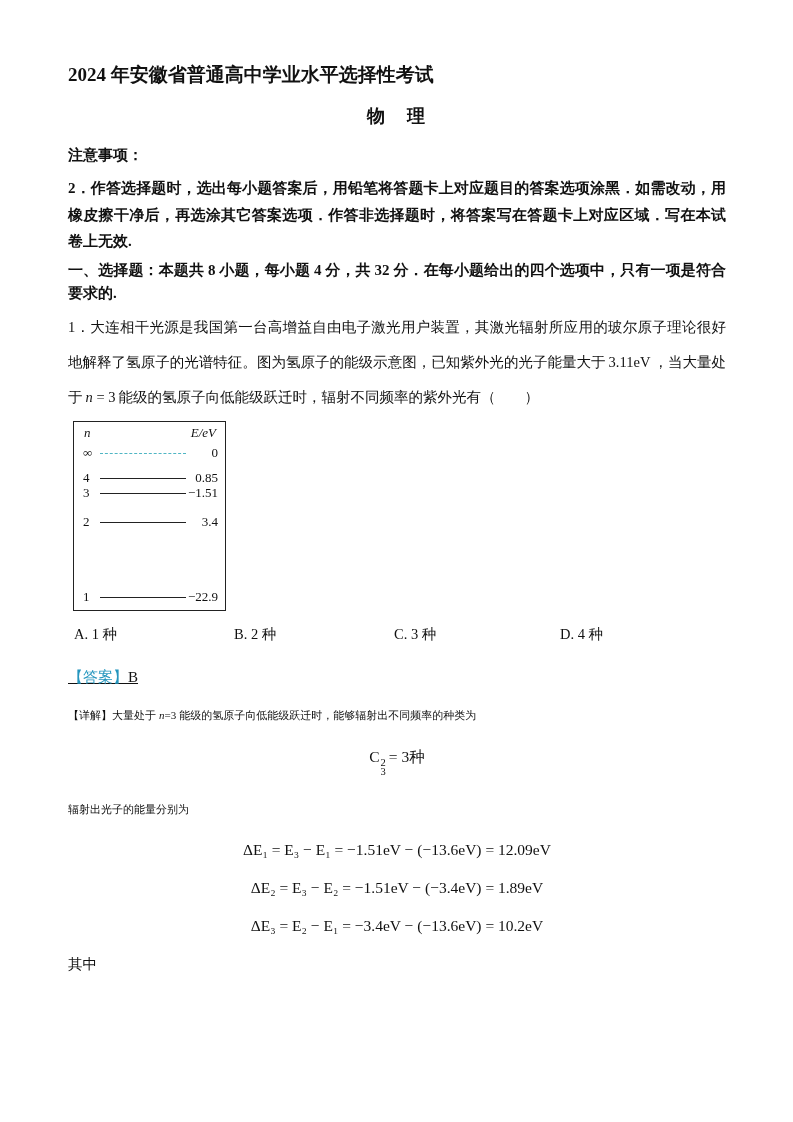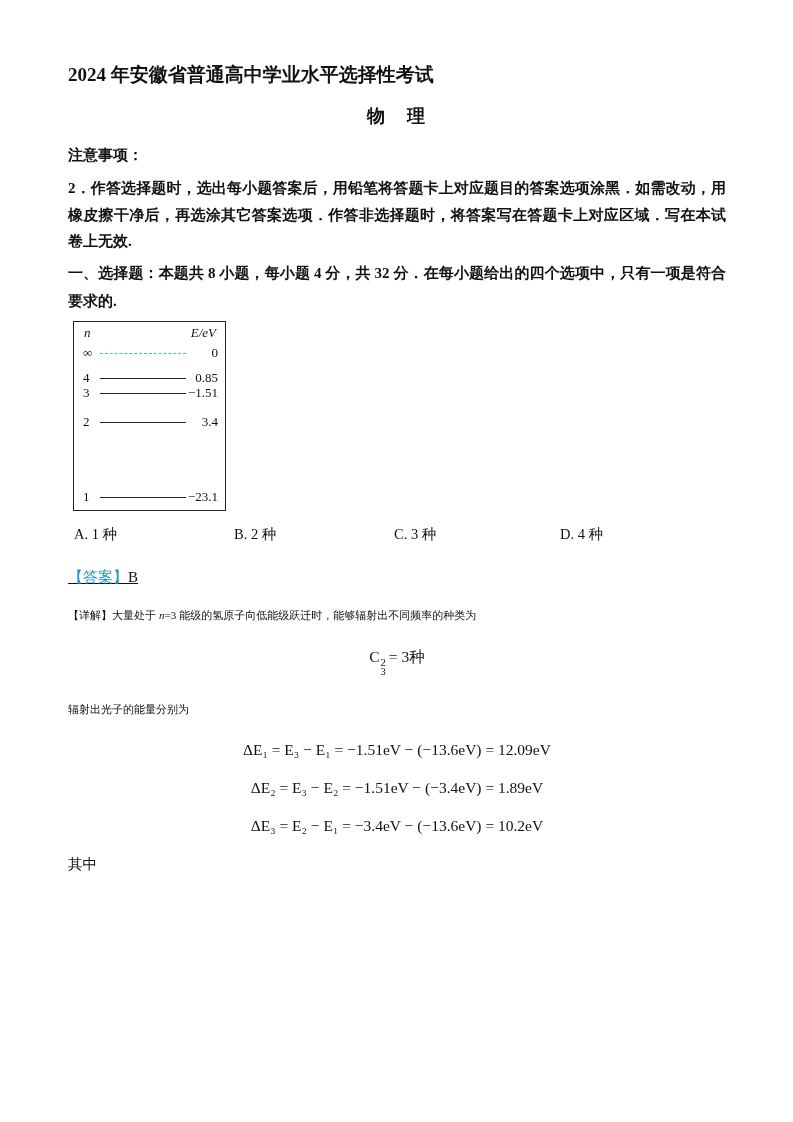--- a/index.html
+++ b/index.html
@@ -9,21 +9,21 @@
     position: relative; color: #111; overflow: hidden;
     font-family: "Liberation Serif", "DejaVu Serif", serif;
   }
   .content { position: absolute; left: 68px; top: 0; width: 658px; }
 
   .title { font-size: 19px; font-weight: 700; text-align: left; margin: 62px 0 16px; }
   .subject { font-size: 18px; font-weight: 700; text-align: center; margin: 12px 0 0; letter-spacing: 2px; }
 
   .notes-heading { font-size: 15px; font-weight: 700; margin: 18px 0 10px; }
   .note { font-size: 15px; font-weight: 700; line-height: 26.5px; margin: 1px 0 0; text-align: justify; }
-  .section-heading { font-size: 15px; font-weight: 700; line-height: 28px; margin: 4px 0 0; text-align: justify; }
+  .section-heading { font-size: 15px; font-weight: 700; line-height: 23px; margin: 4px 0 0; text-align: justify; }
 
   .question { font-size: 14.5px; line-height: 35px; margin: 5px 0 0; text-align: justify; }
   .math { font-family: "Liberation Serif", serif; margin: 0 3px; white-space: nowrap; }
   .math i { font-style: italic; }
 
   
   .diagram {
     position: relative; width: 153px; height: 190px; border: 1px solid #222;
     margin: 6px 0 12px 5px; font-size: 13px; background: #fff;
   }
@@ -62,20 +62,23 @@
   <div class="content">
 
     <h1 class="title">2024 年安徽省普通高中学业水平选择性考试</h1>
     <h2 class="subject">物　理</h2>
 
     <p class="notes-heading">注意事项：</p>
     <p class="note">2．作答选择题时，选出每小题答案后，用铅笔将答题卡上对应题目的答案选项涂黑．如需改动，用橡皮擦干净后，再选涂其它答案选项．作答非选择题时，将答案写在答题卡上对应区域．写在本试卷上无效.</p>
 
     <p class="section-heading">一、选择题：本题共 8 小题，每小题 4 分，共 32 分．在每小题给出的四个选项中，只有一项是符合要求的.</p>
 
+    <p class="question">
+      <span>1．大连相干光源是我国第一台高增益自由电子激光用户装置，其激光辐射所应用的玻尔原子理论很好地解释了氢原子的光谱特征。图为氢原子的能级示意图，已知紫外光的光子能量大于</span><span class="math">3.11eV</span><span>，当大量处于</span><span class="math"><i>n</i> <span>= 3</span></span><span>能级的氢原子向低能级跃迁时，辐射不同频率的紫外光有（　　）</span>
+    </p>
 
     <div class="diagram">
       <span class="axis-n">n</span>
       <span class="axis-e">E/eV</span>
 
       <div class="level" style="top:31px">
         <span class="lvl-n">∞</span>
         <span class="lvl-line dashed"></span>
         <span class="lvl-val">0</span>
       </div>
@@ -90,21 +93,21 @@
         <span class="lvl-val">−1.51</span>
       </div>
       <div class="level" style="top:100px">
         <span class="lvl-n">2</span>
         <span class="lvl-line"></span>
         <span class="lvl-val">3.4</span>
       </div>
       <div class="level" style="top:175px">
         <span class="lvl-n">1</span>
         <span class="lvl-line"></span>
-        <span class="lvl-val">−23.1</span>
+        <span class="lvl-val">−22.9</span>
       </div>
     </div>
 
     <div class="options">
       <span class="opt a">A. 1 种</span>
       <span class="opt b">B. 2 种</span>
       <span class="opt c">C. 3 种</span>
       <span class="opt d">D. 4 种</span>
     </div>
 

